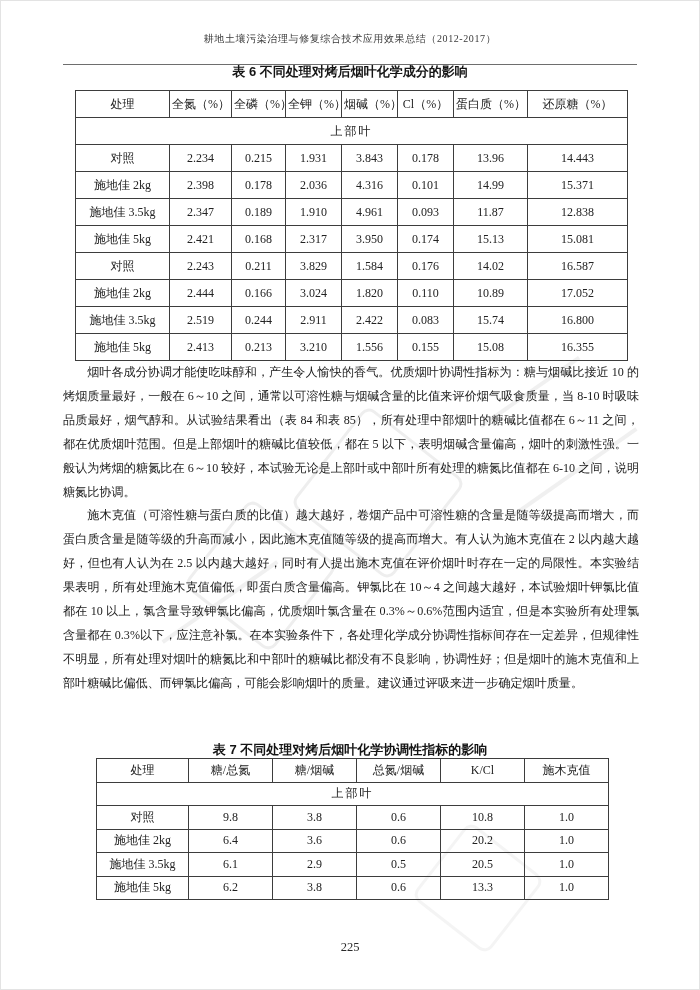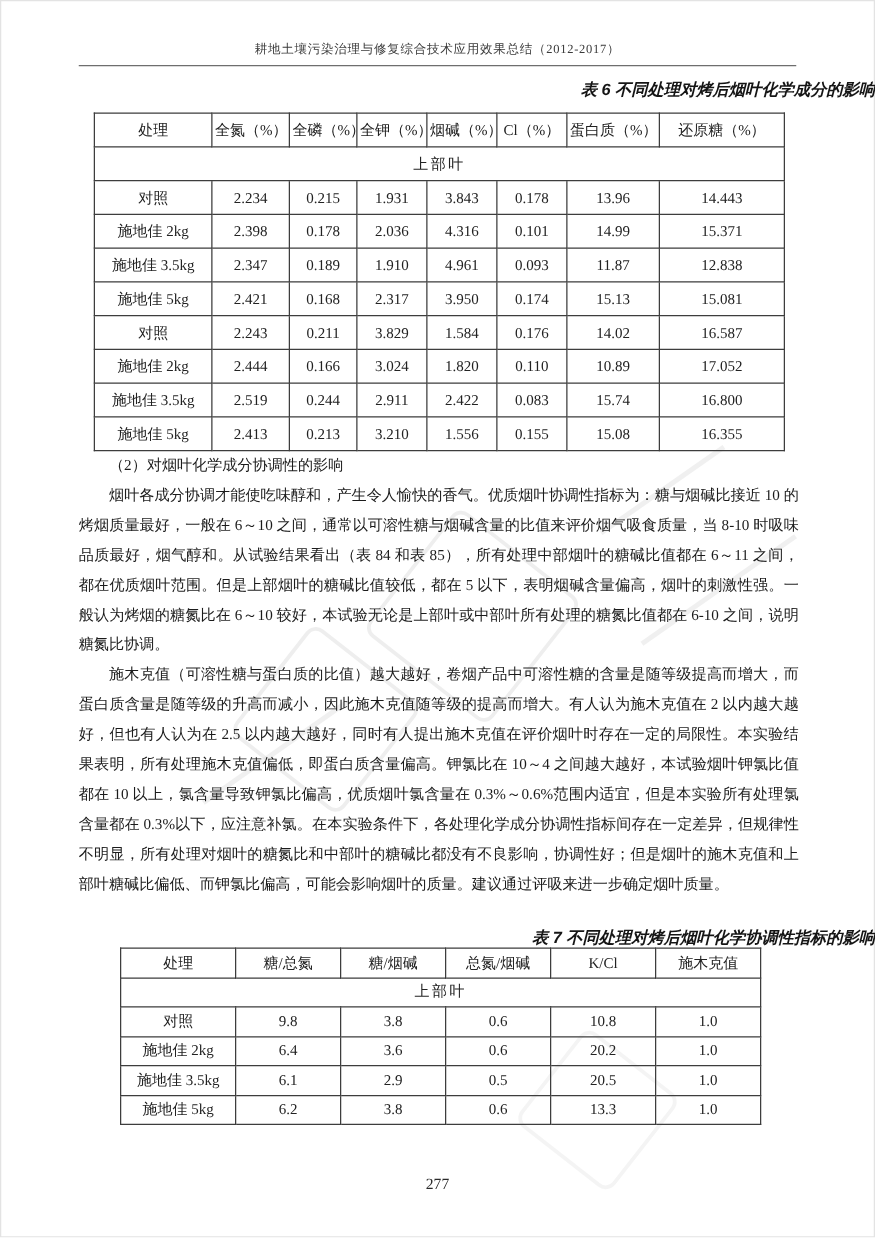--- a/index.html
+++ b/index.html
@@ -15,28 +15,28 @@
     position:absolute; inset:0;
     border:1px solid #e3e3e3;
     pointer-events:none;
   }
   
   .running-head {
     position:absolute; top:32px; left:63px; width:574px;
     text-align:center;
     font-size:10px; letter-spacing:0.6px; color:#3a3a3a;
     border-bottom:1px solid #6e6e6e;
-    padding-bottom:6px;
+    padding-bottom:18px;
   }
   
   .tbl-title {
     position:absolute; left:0; width:100%;
-    text-align:right;
+    text-align:center;
     font-family:"Liberation Sans", sans-serif;
-    font-weight:bold; font-size:13px; color:#151515;font-style:italic;
+    font-weight:bold; font-size:13px; color:#151515;
   }
   #t6-title { top:63px; }
   #t7-title { top:741px; }
   
   table.datatable {
     position:absolute;
     border-collapse:collapse;
     table-layout:fixed;
     font-size:12px;
     color:#222;
@@ -198,21 +198,20 @@
     <td>3.210</td>
     <td>1.556</td>
     <td>0.155</td>
     <td>15.08</td>
     <td>16.355</td>
   </tr>
 </tbody>
   </table>
 
 <div class="bodytext">
-  <p>（2）对烟叶化学成分协调性的影响</p>
   <p>烟叶各成分协调才能使吃味醇和，产生令人愉快的香气。优质烟叶协调性指标为：糖与烟碱比接近 10 的烤烟质量最好，一般在 6～10 之间，通常以可溶性糖与烟碱含量的比值来评价烟气吸食质量，当 8-10 时吸味品质最好，烟气醇和。从试验结果看出（表 84 和表 85），所有处理中部烟叶的糖碱比值都在 6～11 之间，都在优质烟叶范围。但是上部烟叶的糖碱比值较低，都在 5 以下，表明烟碱含量偏高，烟叶的刺激性强。一般认为烤烟的糖氮比在 6～10 较好，本试验无论是上部叶或中部叶所有处理的糖氮比值都在 6-10 之间，说明糖氮比协调。</p>
   <p>施木克值（可溶性糖与蛋白质的比值）越大越好，卷烟产品中可溶性糖的含量是随等级提高而增大，而蛋白质含量是随等级的升高而减小，因此施木克值随等级的提高而增大。有人认为施木克值在 2 以内越大越好，但也有人认为在 2.5 以内越大越好，同时有人提出施木克值在评价烟叶时存在一定的局限性。本实验结果表明，所有处理施木克值偏低，即蛋白质含量偏高。钾氯比在 10～4 之间越大越好，本试验烟叶钾氯比值都在 10 以上，氯含量导致钾氯比偏高，优质烟叶氯含量在 0.3%～0.6%范围内适宜，但是本实验所有处理氯含量都在 0.3%以下，应注意补氯。在本实验条件下，各处理化学成分协调性指标间存在一定差异，但规律性不明显，所有处理对烟叶的糖氮比和中部叶的糖碱比都没有不良影响，协调性好；但是烟叶的施木克值和上部叶糖碱比偏低、而钾氯比偏高，可能会影响烟叶的质量。建议通过评吸来进一步确定烟叶质量。</p>
 </div>
 
 <div class="tbl-title" id="t7-title">表 7 不同处理对烤后烟叶化学协调性指标的影响</div>
 
 <table class="datatable" id="table7">
   <colgroup>
     <col style="width:92px">
       <col style="width:84px">
@@ -261,13 +260,13 @@
     <td>施地佳 5kg</td>
     <td>6.2</td>
     <td>3.8</td>
     <td>0.6</td>
     <td>13.3</td>
     <td>1.0</td>
   </tr>
 </tbody>
   </table>
 
-<div class="pagenum">277</div>
+<div class="pagenum">225</div>
 
 </body></html>

